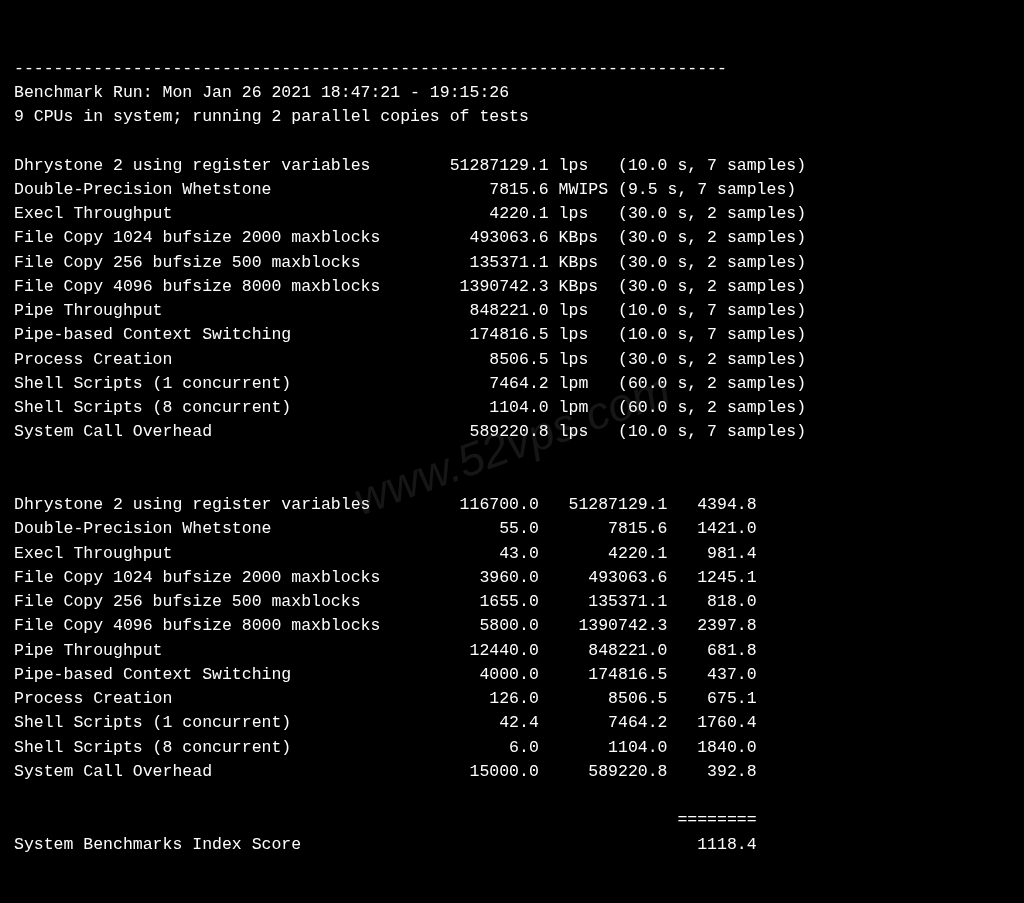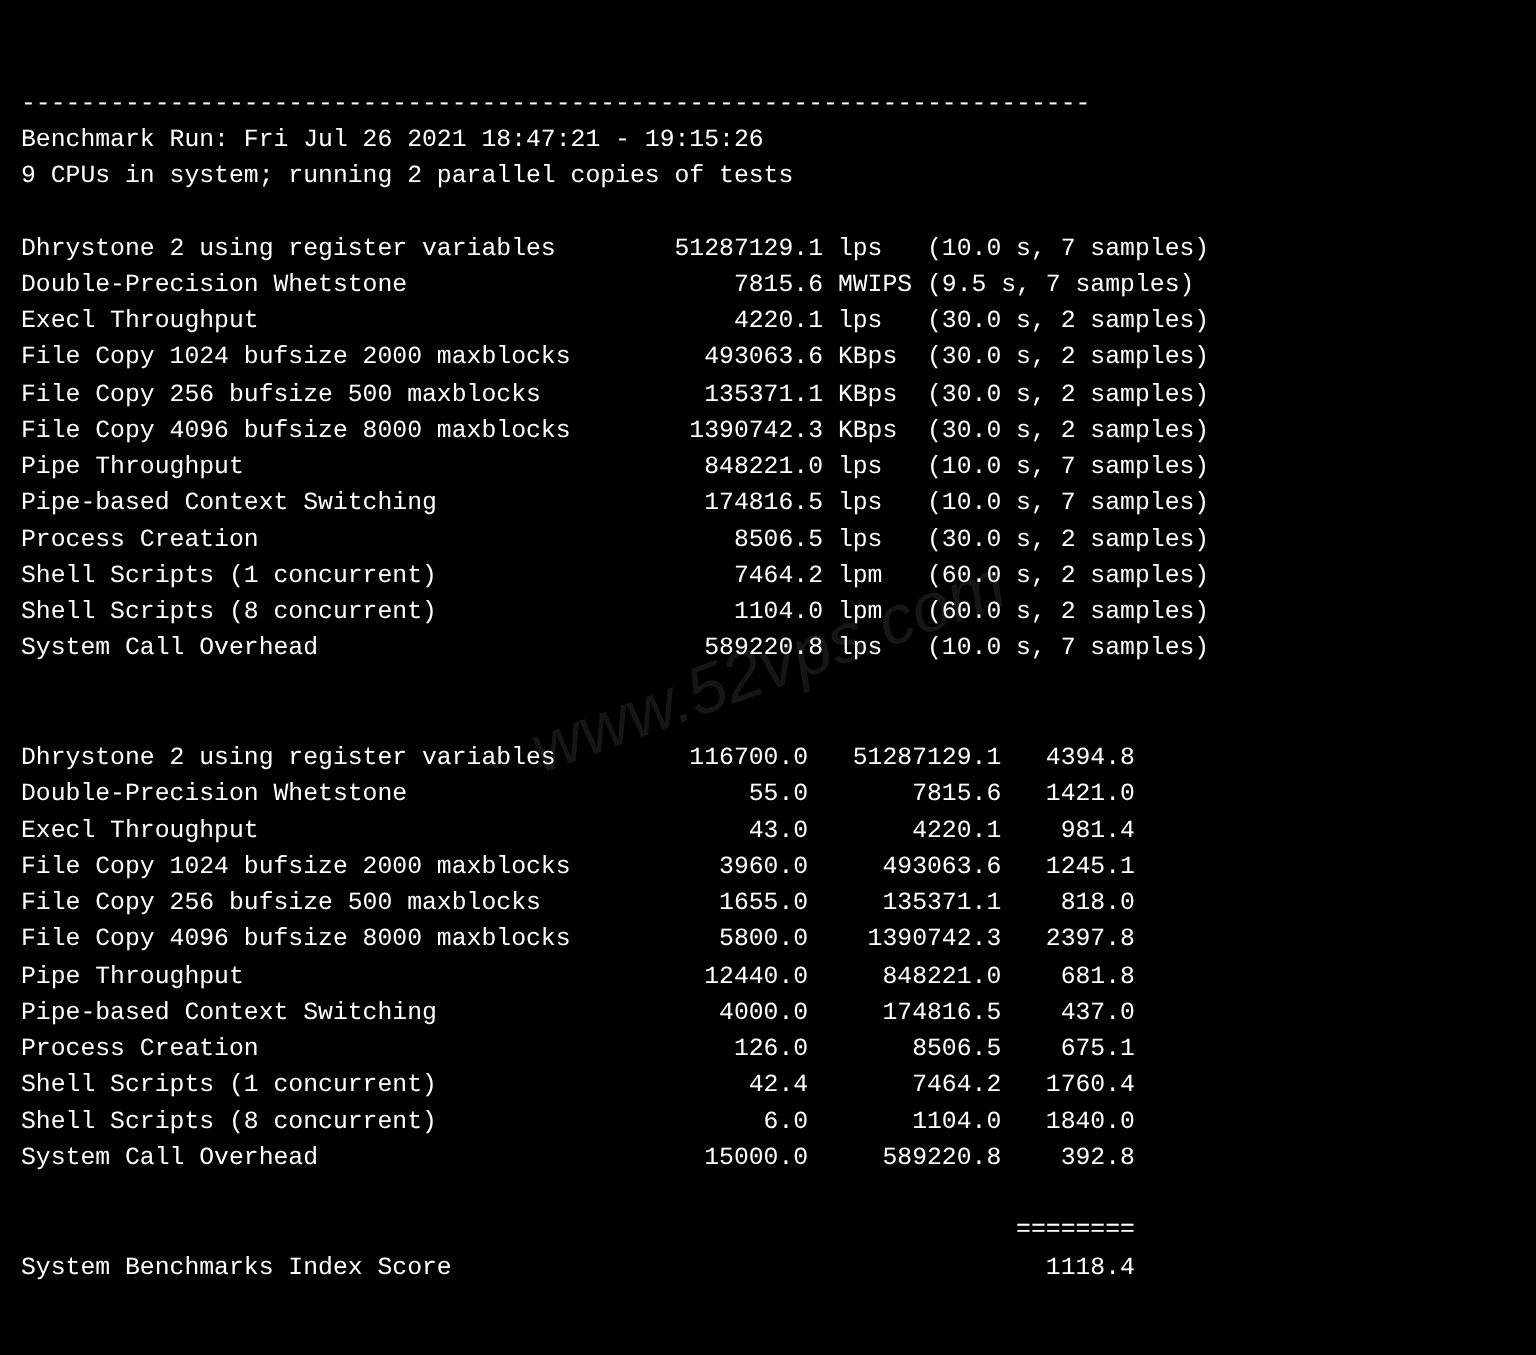--- a/index.html
+++ b/index.html
@@ -6,21 +6,21 @@
 .terminal{padding:8px 14px 14px 14px;white-space:pre;width:1024px;box-sizing:border-box;position:relative;}
 .watermark{position:absolute;top:50%;left:50%;transform:translate(-50%,-55%) rotate(-20deg);font-size:46px;color:rgba(180,180,180,0.12);font-family:Arial,sans-serif;font-style:italic;pointer-events:none;user-select:none;}
 .hr{letter-spacing:0;}
 </style>
 </head>
 <body>
 
 <div class="terminal">
 <div class="watermark">www.52vps.com</div>
 <span class="hr">------------------------------------------------------------------------</span>
-<span>Benchmark Run: Fri Jul 26 2021 18:47:21 - 19:15:26</span>
+<span>Benchmark Run: Mon Jan 26 2021 18:47:21 - 19:15:26</span>
 <span>9 CPUs in system; running 2 parallel copies of tests</span>
 <span> </span>
 <div id="tests-block">Dhrystone 2 using register variables        51287129.1 lps   (10.0 s, 7 samples)
 Double-Precision Whetstone                      7815.6 MWIPS (9.5 s, 7 samples)
 Execl Throughput                                4220.1 lps   (30.0 s, 2 samples)
 File Copy 1024 bufsize 2000 maxblocks         493063.6 KBps  (30.0 s, 2 samples)
 File Copy 256 bufsize 500 maxblocks           135371.1 KBps  (30.0 s, 2 samples)
 File Copy 4096 bufsize 8000 maxblocks        1390742.3 KBps  (30.0 s, 2 samples)
 Pipe Throughput                               848221.0 lps   (10.0 s, 7 samples)
 Pipe-based Context Switching                  174816.5 lps   (10.0 s, 7 samples)

